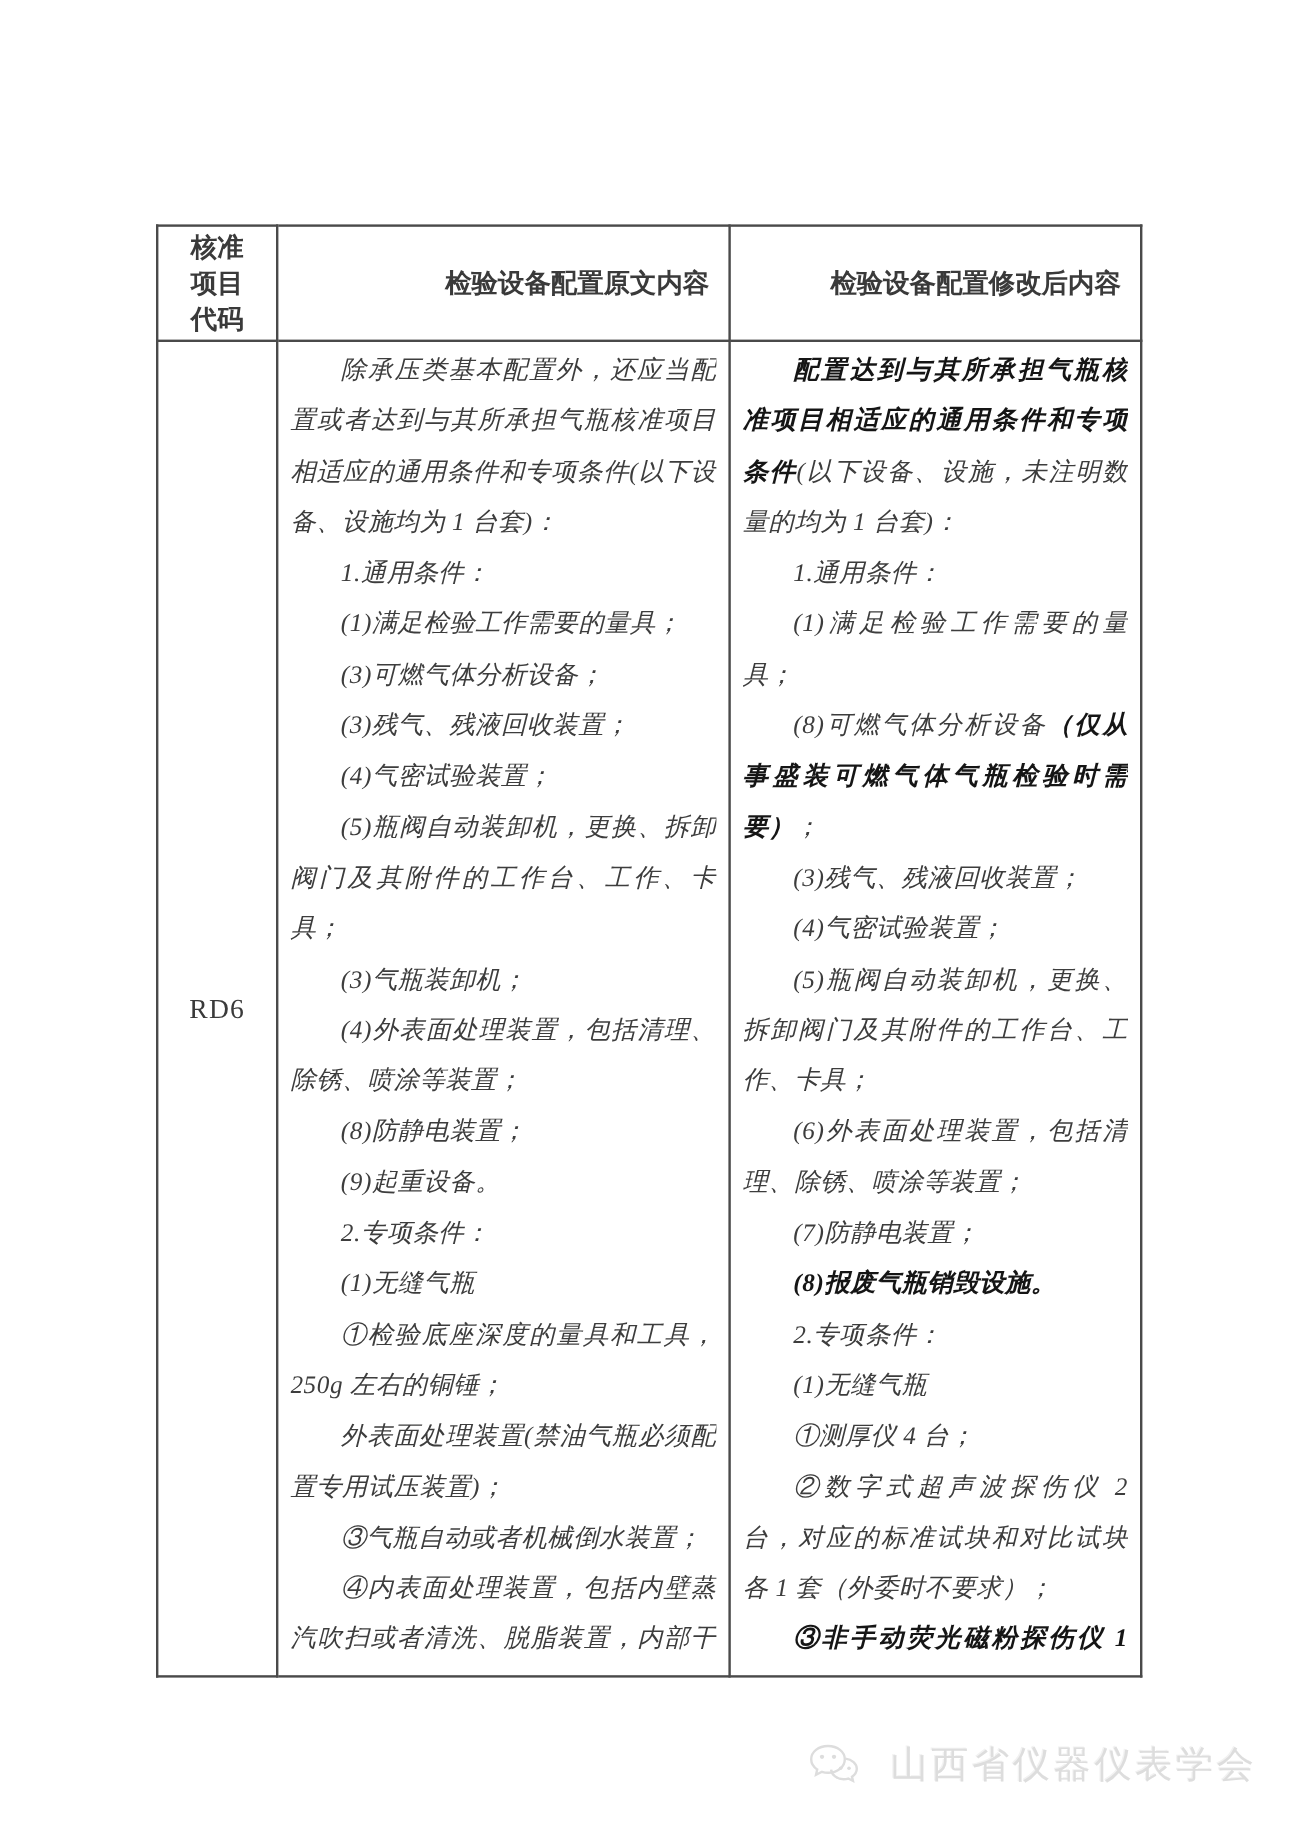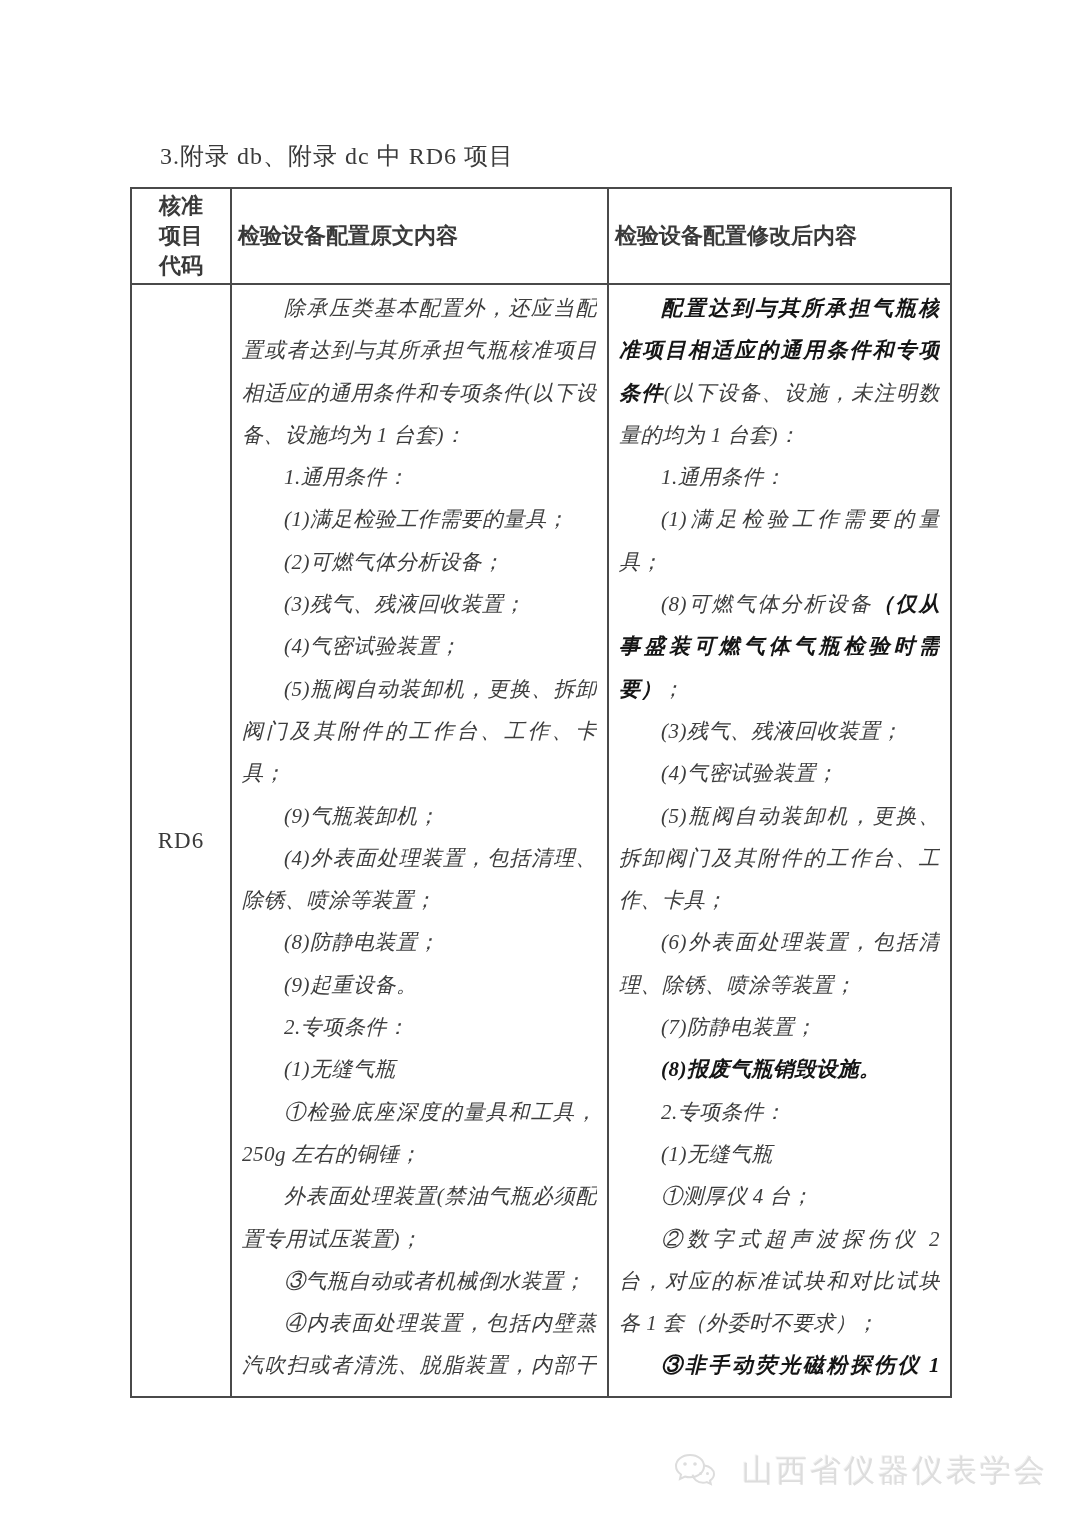--- a/index.html
+++ b/index.html
@@ -37,23 +37,23 @@
     border: 2px solid #4a4a4a;
   }
   .rd6-table col.c-code { width: 100px; }
   .rd6-table col.c-orig { width: 377px; }
   .rd6-table col.c-rev  { width: 343px; }
   .rd6-table th {
     height: 64px;
     font-size: 22px;
     font-weight: bold;
     color: #3a3a3a;
-    text-align: left;
+    text-align: right;
     vertical-align: middle;
-    padding: 2px 6px;
+    padding: 2px 16px;
     line-height: 30px;
   }
   .rd6-table th.code-header {
     text-align: center;
     padding: 2px 27px;
   }
   td.code-cell {
     text-align: center;
     vertical-align: middle;
     font-size: 23px;
@@ -96,21 +96,20 @@
     text-shadow: 1px 1px 0 #ffffff, -1px -1px 0 #f2f2f2;
     user-select: none;
   }
   .wm-icon { display: inline-block; line-height: 0; }
 </style>
 </head>
 <body>
 
 <div class="page">
 
-  <h2 class="doc-title">3.附录 db、附录 dc 中 RD6 项目</h2>
 
   <table class="rd6-table">
     <colgroup>
       <col class="c-code">
       <col class="c-orig">
       <col class="c-rev">
     </colgroup>
     <thead>
       <tr>
         <th class="code-header">核准项目代码</th>
@@ -119,25 +118,25 @@
       </tr>
     </thead>
     <tbody>
       <tr>
         <td class="code-cell">RD6</td>
         <td class="content-cell">
           <div class="cell-inner" id="original-paragraphs">
               <div class="para"><span>除承压类基本配置外，还应当配置或者达到与其所承担气瓶核准项目相适应的通用条件和专项条件(以下设备、设施均为 1 台套)：</span></div>
               <div class="para"><span>1.通用条件：</span></div>
               <div class="para"><span>(1)满足检验工作需要的量具；</span></div>
-              <div class="para"><span>(2)可燃气体分析设备；</span></div>
+              <div class="para"><span>(3)可燃气体分析设备；</span></div>
               <div class="para"><span>(3)残气、残液回收装置；</span></div>
               <div class="para"><span>(4)气密试验装置；</span></div>
               <div class="para"><span>(5)瓶阀自动装卸机，更换、拆卸阀门及其附件的工作台、工作、卡具；</span></div>
-              <div class="para"><span>(9)气瓶装卸机；</span></div>
+              <div class="para"><span>(3)气瓶装卸机；</span></div>
               <div class="para"><span>(4)外表面处理装置，包括清理、除锈、喷涂等装置；</span></div>
               <div class="para"><span>(8)防静电装置；</span></div>
               <div class="para"><span>(9)起重设备。</span></div>
               <div class="para"><span>2.专项条件：</span></div>
               <div class="para"><span>(1)无缝气瓶</span></div>
               <div class="para"><span>①检验底座深度的量具和工具，250g 左右的铜锤；</span></div>
               <div class="para"><span>外表面处理装置(禁油气瓶必须配置专用试压装置)；</span></div>
               <div class="para"><span>③气瓶自动或者机械倒水装置；</span></div>
               <div class="para"><span>④内表面处理装置，包括内壁蒸汽吹扫或者清洗、脱脂装置，内部干燥装置。</span></div>
             </div>

